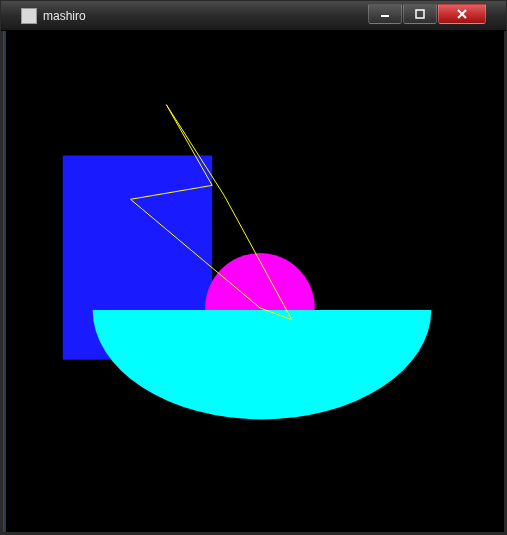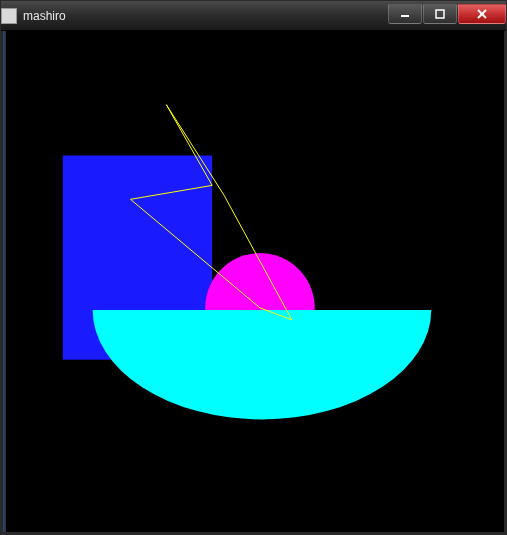--- a/index.html
+++ b/index.html
@@ -20,21 +20,21 @@
       background: #000;
       border: 1px solid #2a2a2a;
       display: flex;
       flex-direction: column;
     }
     .titlebar {
       height: 30px;
       background: linear-gradient(to bottom, #4a4a4a 0%, #2b2b2b 50%, #1a1a1a 100%);
       display: flex;
       align-items: center;
-      padding: 0 0;
+      padding: 0 20px;
       border-bottom: 1px solid #000;
       position: relative;
     }
     .app-icon {
       width: 16px;
       height: 16px;
       background: #d9d9d9;
       margin-right: 6px;
       border: 1px solid #999;
     }

